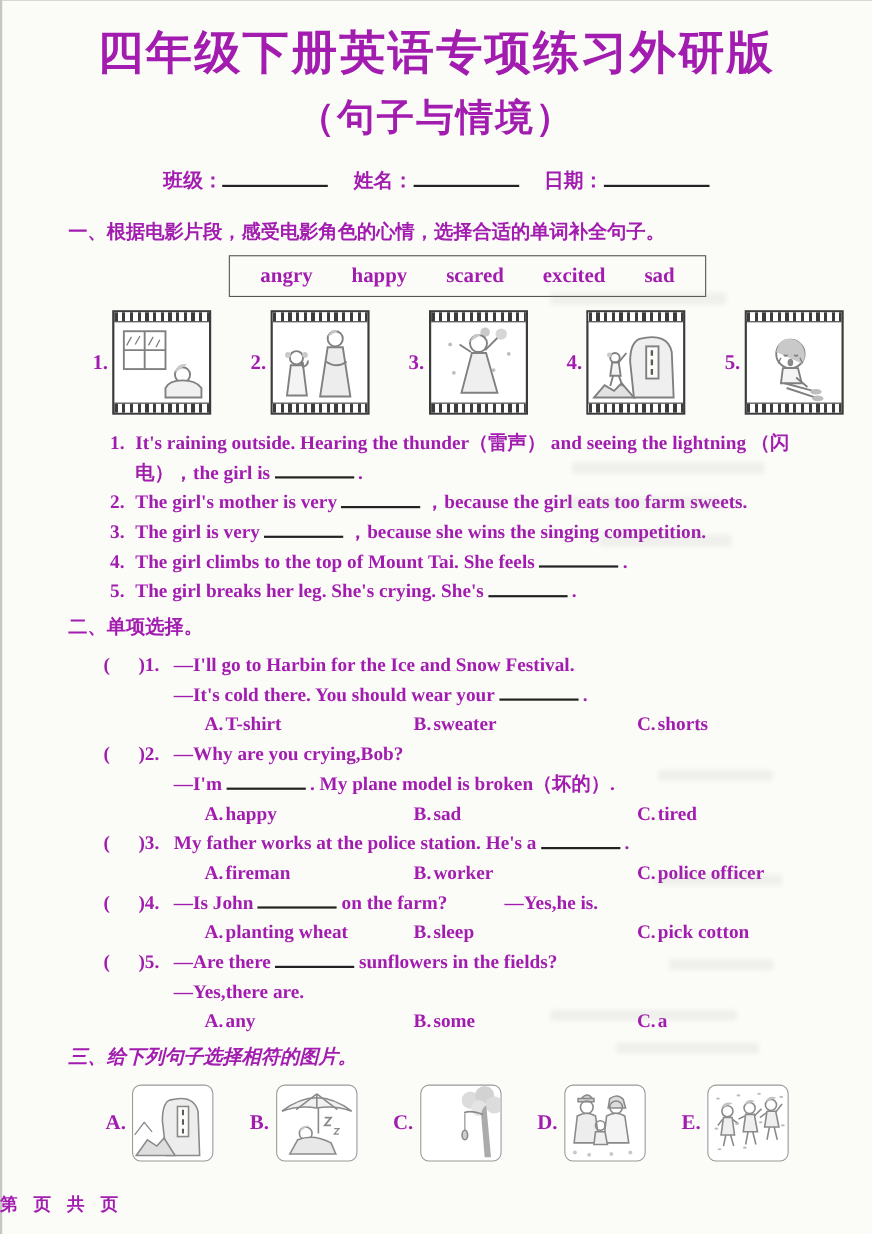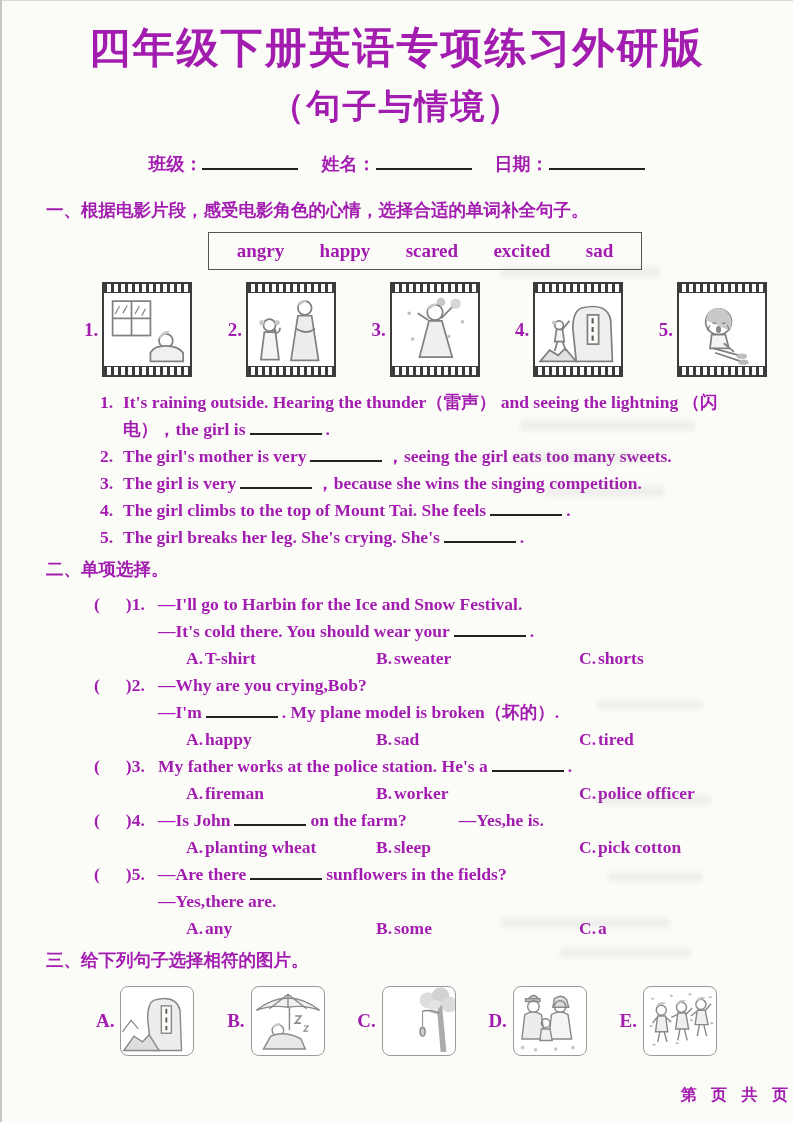--- a/index.html
+++ b/index.html
@@ -39,21 +39,21 @@
     margin-bottom:22px;
   }
   .meta .mf{white-space:nowrap;margin:0 9px;}
   .uline{
     display:inline-block;width:96px;
     border-bottom:2px solid #222;
     height:14px;
   }
   
   .sec-heading{
-    margin:0 0 10px 46px;
+    margin:0 0 10px 62px;
     font-family:"Liberation Sans",sans-serif;
     font-weight:700;
     font-size:17.5px;
   }
   
   .word-bank{
     width:412px;
     margin:4px 0 12px 208px;
     border:1.5px solid #555;
     display:flex;
@@ -137,26 +137,25 @@
     border:1.5px solid #9a9a9a;
     border-radius:8px;
     background:#fff;
     overflow:hidden;
   }
   .pbox svg{width:100%;height:100%;display:block;}
   
   .footer{
     position:absolute;
     bottom:16px;left:0;right:0;
-    text-align:right;
+    text-align:left;
     font-family:"Liberation Sans",sans-serif;
     font-weight:700;
     font-size:16px;
     letter-spacing:5px;
-    padding-left:41px;
   }
   
   .smudge{
     position:absolute;
     background:#8a8a8a;
     opacity:.10;
     filter:blur(2px);
     border-radius:3px;
     pointer-events:none;
   }
@@ -314,21 +313,21 @@
 
   </div>
 
   <div class="sentences">
     <div class="sentence">
       <span class="snum">1.</span>
       <span class="stext"><span>It's raining outside. Hearing the thunder（雷声） and seeing the lightning （闪电），the girl is</span><span class="blank"></span><span>.</span></span>
     </div>
     <div class="sentence">
       <span class="snum">2.</span>
-      <span class="stext"><span>The girl's mother is very</span><span class="blank"></span><span>，seeing the girl eats too many sweets.</span></span>
+      <span class="stext"><span>The girl's mother is very</span><span class="blank"></span><span>，because the girl eats too farm sweets.</span></span>
     </div>
     <div class="sentence">
       <span class="snum">3.</span>
       <span class="stext"><span>The girl is very</span><span class="blank"></span><span>，because she wins the singing competition.</span></span>
     </div>
     <div class="sentence">
       <span class="snum">4.</span>
       <span class="stext"><span>The girl climbs to the top of Mount Tai. She feels</span><span class="blank"></span><span>.</span></span>
     </div>
     <div class="sentence">
@@ -395,21 +394,21 @@
       <div><span>—Are there</span><span class="blank"></span><span>sunflowers in the fields?</span></div>
       <div>—Yes,there are.</div>
       <div class="opts">
         <span class="opt"><span class="olabel">A.</span><span>any</span></span>
         <span class="opt"><span class="olabel">B.</span><span>some</span></span>
         <span class="opt"><span class="olabel">C.</span><span>a</span></span>
       </div>
     </div>
   </div>
 
-  <div class="sec-heading" style="margin-top:6px;">三、给下列句子选择相符的图片。</div>
+  <div class="sec-heading" style="margin-top:6px;font-style:italic;">三、给下列句子选择相符的图片。</div>
 
   <div class="pics">
 
     <div class="pic-item">
       <span class="plabel">A.</span>
       <div class="pbox">
         <svg viewBox="0 0 100 90">
           <g stroke="#8a8a8a" stroke-width="2" fill="none">
             <path d="M46 16q30-8 36 14l2 56H42l-5-44q0-22 9-26z" fill="#ededed"></path>
             <rect x="56" y="24" width="14" height="38" fill="#fbfbf8"></rect>

